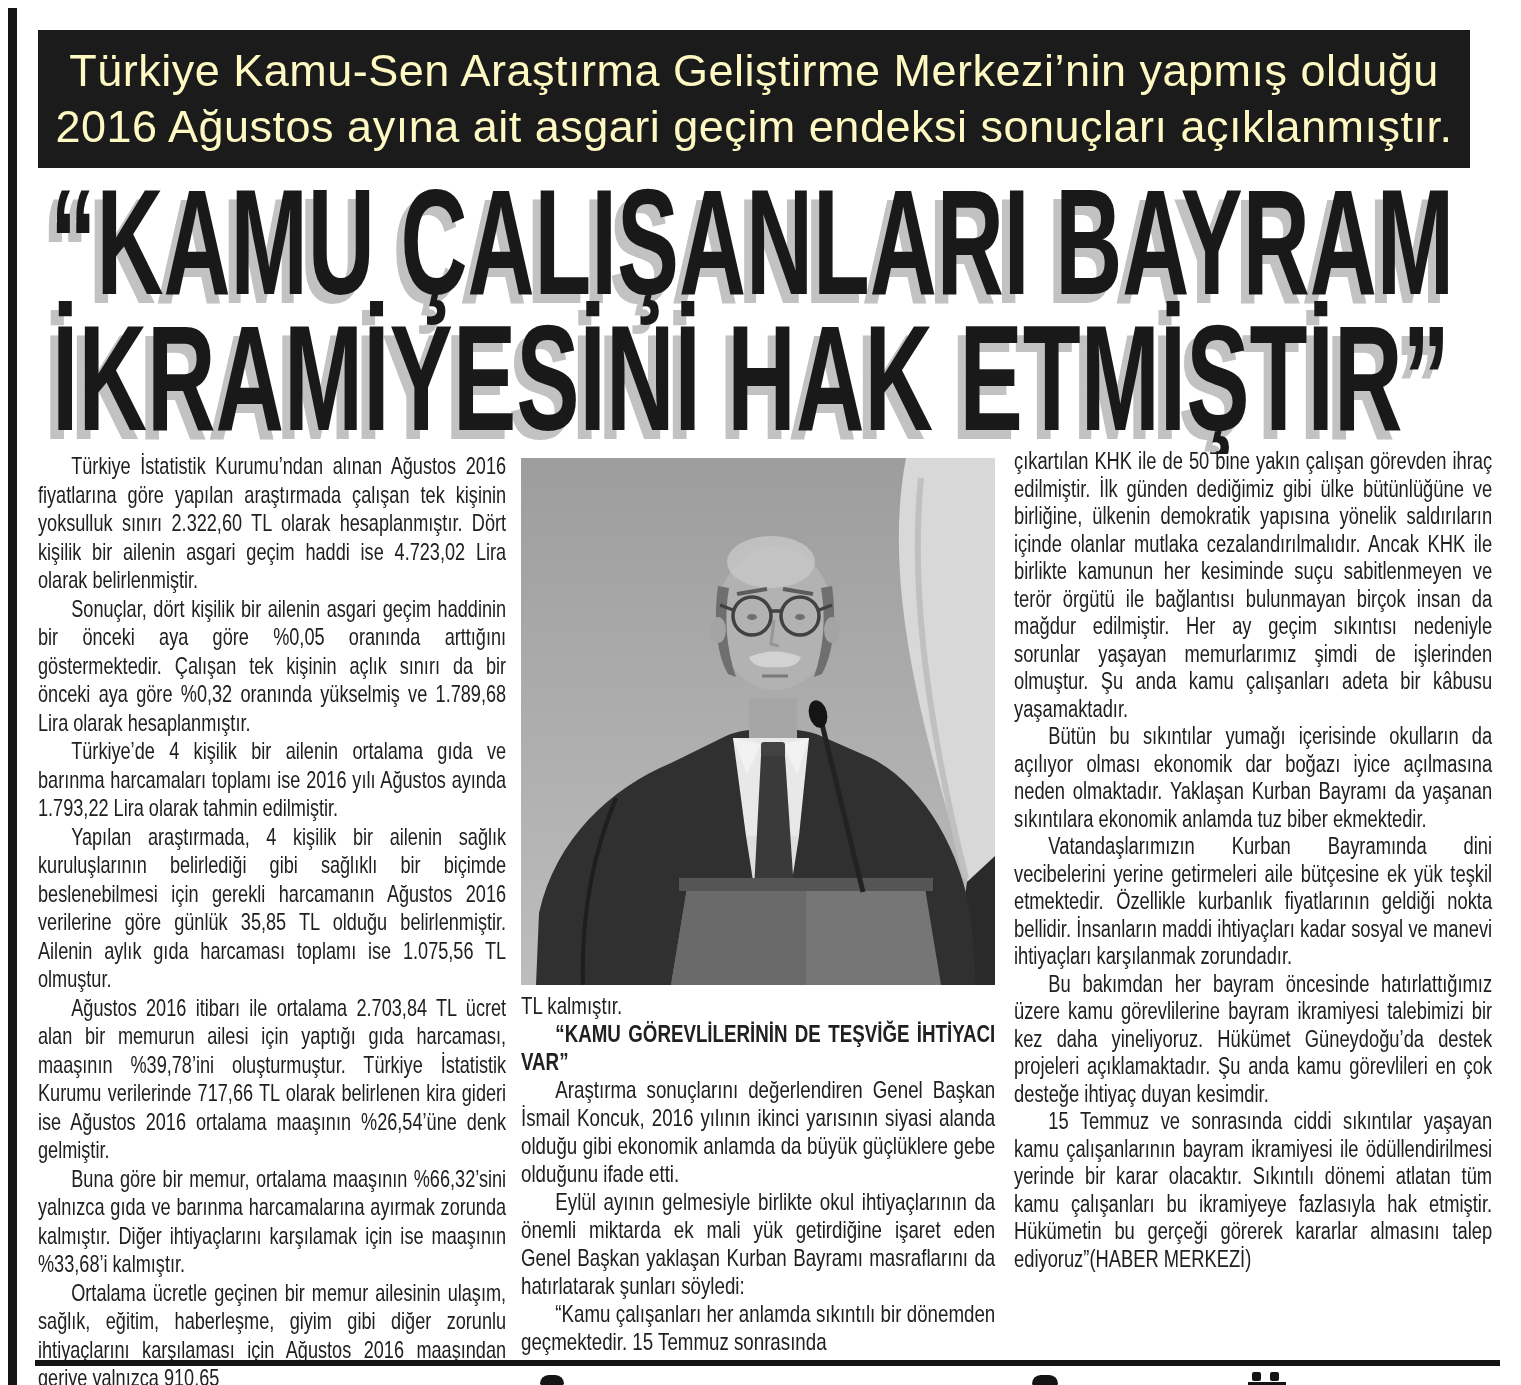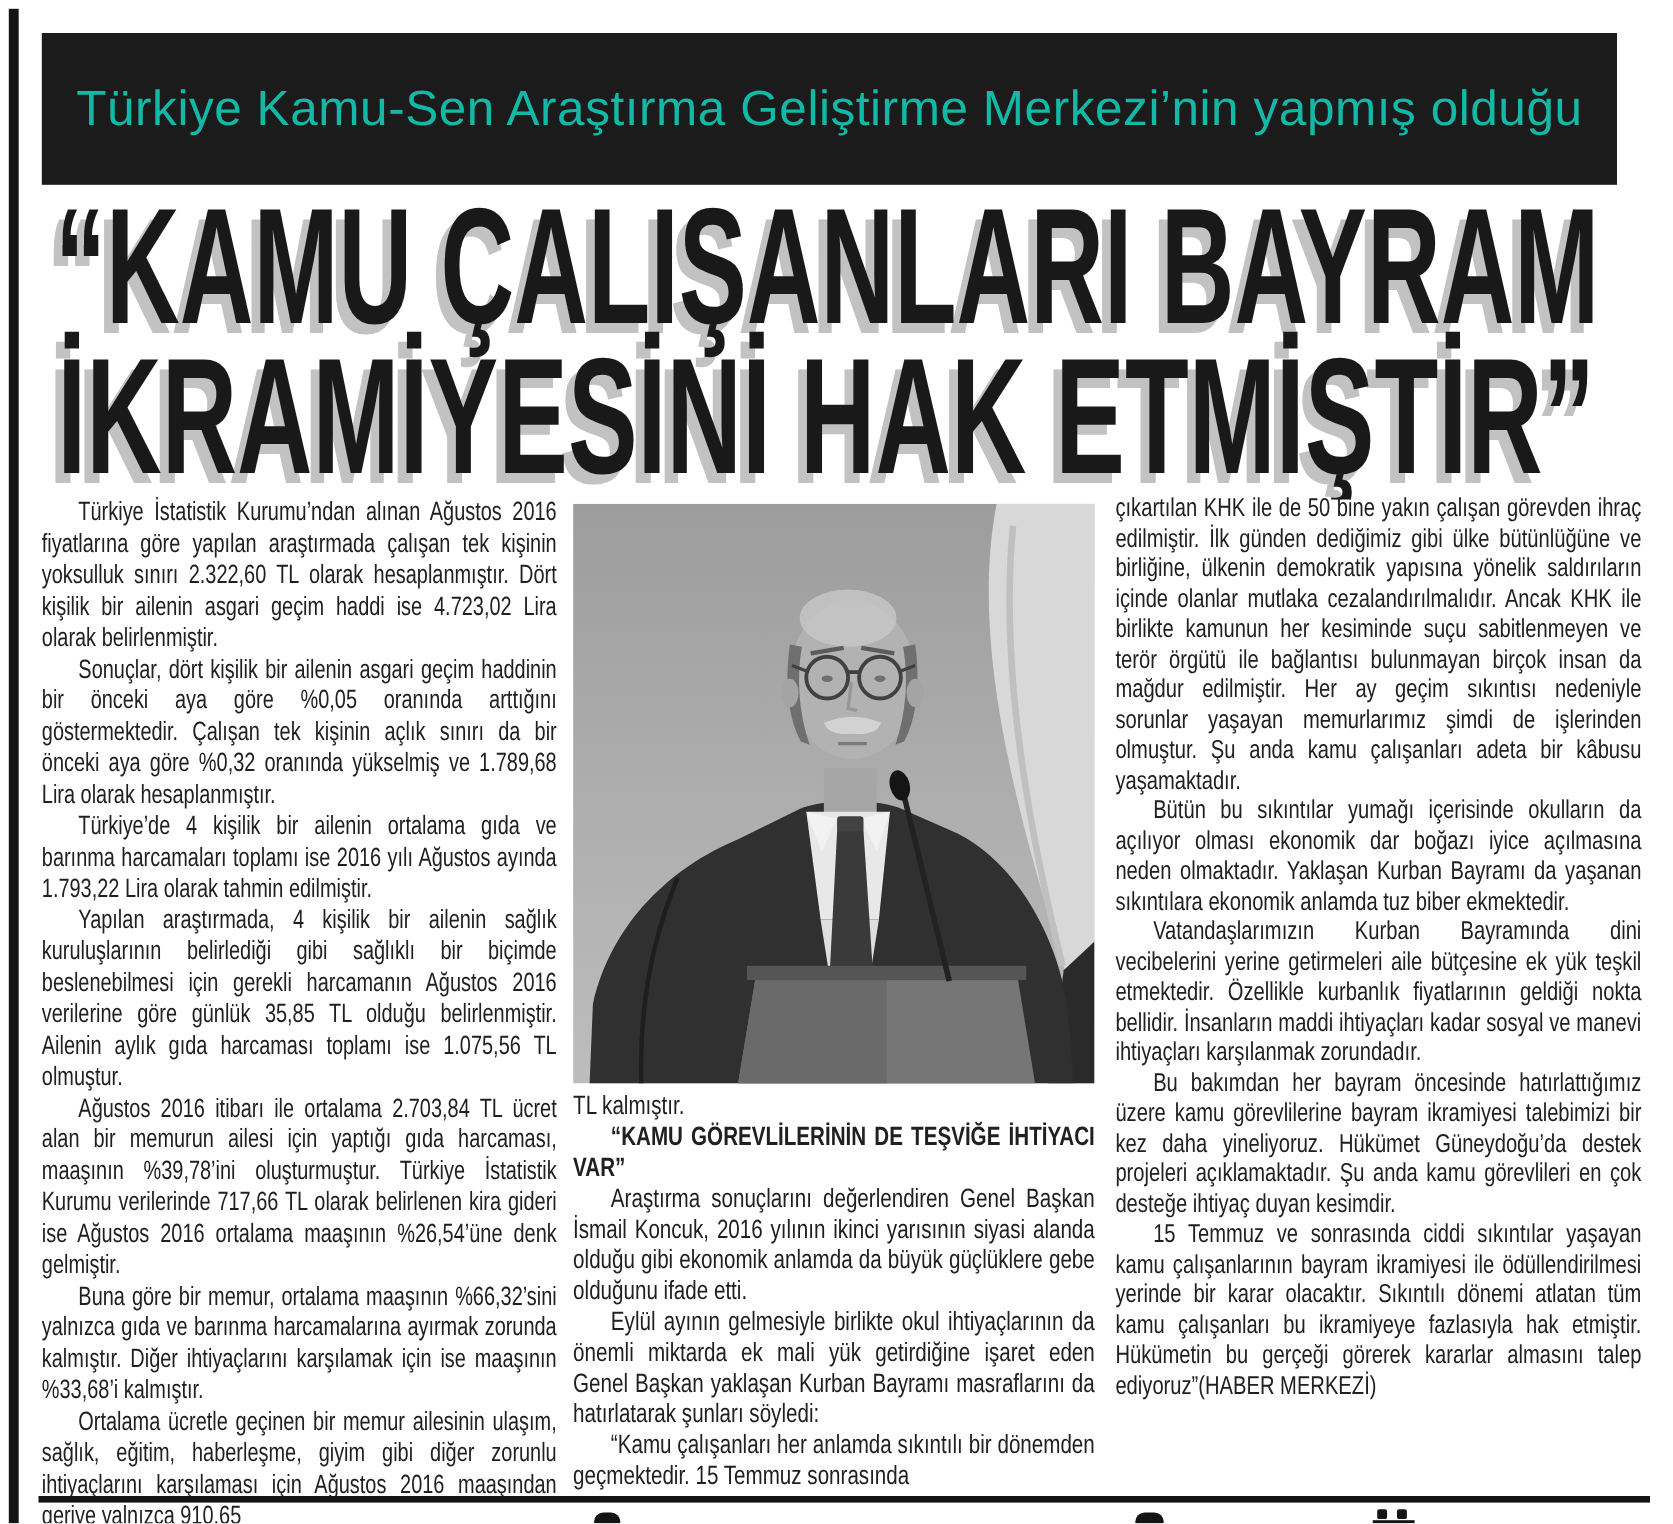--- a/index.html
+++ b/index.html
@@ -1,20 +1,20 @@
 <!DOCTYPE html>
 <html><head>
 <meta charset="utf-8">
 <style>
   html,body{margin:0;padding:0;background:#ffffff;}
   .page{position:relative;width:1521px;height:1385px;background:#ffffff;overflow:hidden;
         font-family:"Liberation Sans",sans-serif;color:#1e1e1e;}
   .leftbar{position:absolute;left:8px;top:8px;width:9px;height:1377px;background:#141414;}
   .banner{position:absolute;left:38px;top:30px;width:1432px;height:138px;background:#1b1b1b;
-          color:#14b8a6;text-align:center;display:flex;flex-direction:column;justify-content:center;
+          color:#fef9c3;text-align:center;display:flex;flex-direction:column;justify-content:center;
           font-size:45px;line-height:56px;letter-spacing:0.5px;}
   .headline-svg{position:absolute;left:40px;top:182px;width:1420px;height:272px;}
   .headline-svg text{font-family:"Liberation Sans",sans-serif;font-weight:bold;font-size:150px;}
   .hl-sh{fill:#c2c2c2;}
   .hl-main{fill:#191919;}
   .photo{position:absolute;left:521px;top:458px;width:474px;height:527px;}
   .col{position:absolute;transform-origin:top left;transform:scaleX(0.78);
        text-align:justify;color:#202020;}
   .col p{margin:0;text-indent:44px;}
   .col p.noindent{text-indent:0;}
@@ -32,20 +32,21 @@
 </style>
 </head>
 <body>
 
 <div class="page">
 
   <div class="leftbar"></div>
 
   <div class="banner">
     <div>Türkiye Kamu-Sen Araştırma Geliştirme Merkezi’nin yapmış olduğu</div>
+    <div>2016 Ağustos ayına ait asgari geçim endeksi sonuçları açıklanmıştır.</div>
   </div>
 
   <svg class="headline-svg" viewBox="0 0 1420 272" aria-hidden="true">
     <text class="hl-sh" x="2" y="121" textLength="1404" lengthAdjust="spacingAndGlyphs">“KAMU ÇALIŞANLARI BAYRAM</text>
     <text class="hl-sh" x="4" y="257" textLength="1398" lengthAdjust="spacingAndGlyphs">İKRAMİYESİNİ HAK ETMİŞTİR”</text>
     <text class="hl-main" x="10" y="112" textLength="1404" lengthAdjust="spacingAndGlyphs">“KAMU ÇALIŞANLARI BAYRAM</text>
     <text class="hl-main" x="12" y="248" textLength="1398" lengthAdjust="spacingAndGlyphs">İKRAMİYESİNİ HAK ETMİŞTİR”</text>
   </svg>
 
   <div class="photo">

